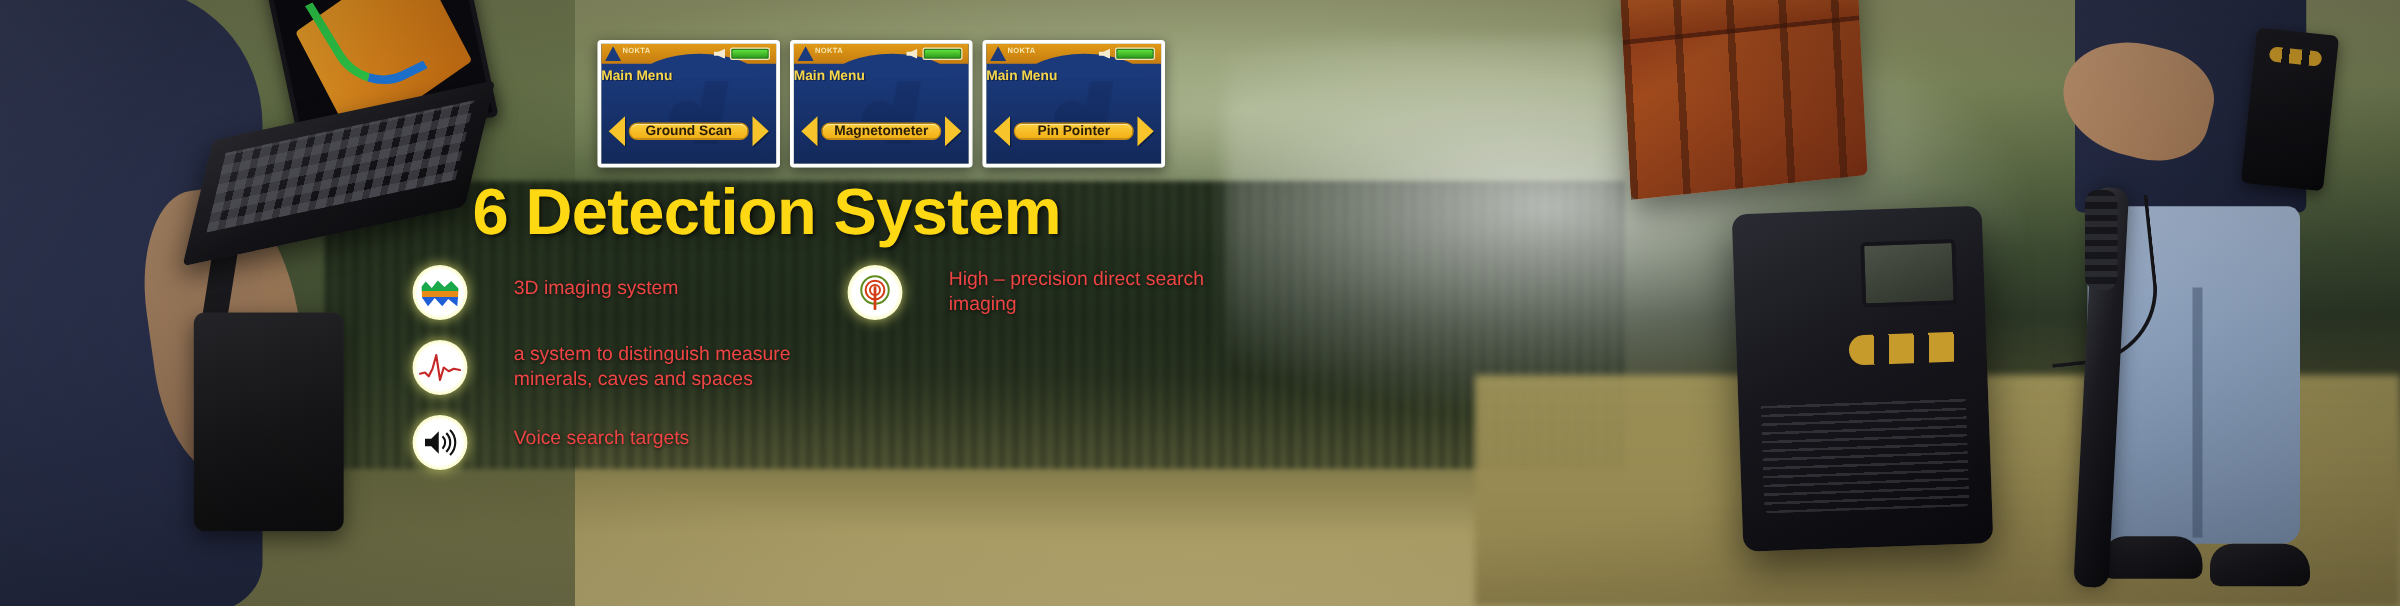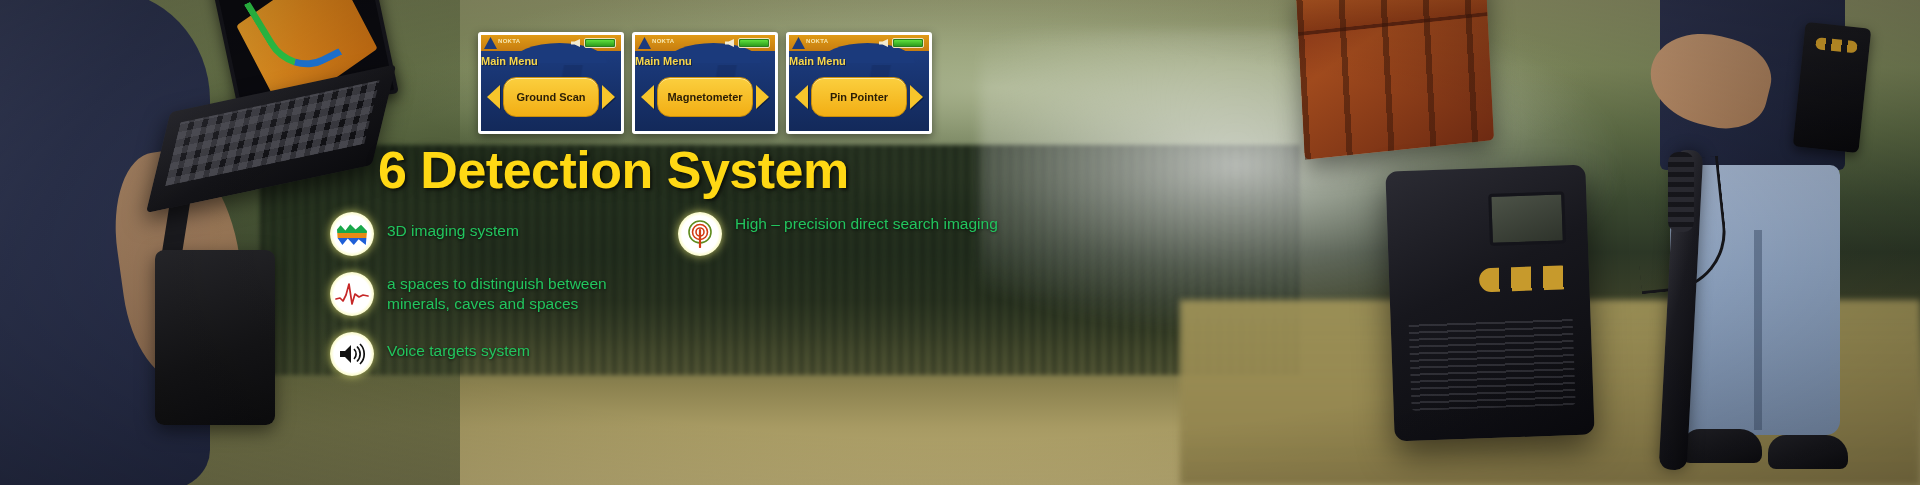--- a/index.html
+++ b/index.html
@@ -306,21 +306,21 @@
     border-top: 12px solid transparent;
     border-bottom: 12px solid transparent;
     flex: 0 0 auto;
     filter: drop-shadow(1px 1px 0 rgba(0,0,0,.35));
   }
   .menu-arrow.left  { border-right: 13px solid #f7c52b; }
   .menu-arrow.right { border-left: 13px solid #f7c52b; }
   .menu-pill {
     flex: 1 1 auto;
     margin: 0 3px;
-    height: 40px;
+    height: 14px;
     background: linear-gradient(180deg, #fbcf3e 0%, #f2ae14 100%);
     border: 1px solid #c98d0a;
     border-radius: 13px;
     display: flex; align-items: center; justify-content: center;
     font-size: 11px; font-weight: bold; color: #2a1d05;
     white-space: nowrap;
     box-shadow: inset 0 1px 0 rgba(255,255,255,.5);
   }
 
   
@@ -351,25 +351,26 @@
   .feat-icon {
     flex: 0 0 auto;
     width: 44px; height: 44px;
     border-radius: 50%;
     background: radial-gradient(circle at 50% 50%, #ffffff 0 58%, #fbfbc8 70%, #e8e85a 88%, #cfcf3a 100%);
     box-shadow: 0 0 10px rgba(240,240,120,.75);
     position: relative;
     overflow: hidden;
   }
   .feat-text {
-    color: #22c55e;
+    color: #ef4444;
     font-size: 15.5px;
     line-height: 1.28;
     padding-top: 9px;
     text-shadow: 0 1px 3px rgba(0,0,0,.7);
+    margin-left: 24px;
   }
   .feature.multiline .feat-text { padding-top: 2px; }
 
   
   .ico-terrain {
     position: absolute; left: 7px; top: 11px; width: 30px; height: 22px;
     background:
       linear-gradient(180deg, #19a84a 0 45%, transparent 45%),
       linear-gradient(180deg, transparent 45%, #e88a16 45% 66%, transparent 66%),
       linear-gradient(180deg, transparent 66%, #1e5fd8 66% 100%);
@@ -502,35 +503,35 @@
       </div>
 
       <div class="feature multiline">
         <div class="feat-icon">
           <div class="ico-wave">
             <svg viewBox="0 0 34 24">
               <polyline points="1,17 5,16 8,19 11,13 14,2 17,22 20,12 24,15 28,13 33,14" fill="none" stroke="#c62828" stroke-width="1.7" stroke-linejoin="round" stroke-linecap="round"></polyline>
             </svg>
           </div>
         </div>
-        <div class="feat-text">a spaces to distinguish between minerals, caves and spaces</div>
+        <div class="feat-text">a system to distinguish measure minerals, caves and spaces</div>
       </div>
 
       <div class="feature">
         <div class="feat-icon">
           <div class="ico-speaker">
             <svg viewBox="0 0 28 24">
               <path d="M2 9 H7 L13 3 V21 L7 15 H2 Z" fill="#111111"></path>
               <path d="M16 7 A7 7 0 0 1 16 17" fill="none" stroke="#111111" stroke-width="1.7"></path>
               <path d="M19 4.5 A10.5 10.5 0 0 1 19 19.5" fill="none" stroke="#111111" stroke-width="1.7"></path>
               <path d="M22 2 A14 14 0 0 1 22 22" fill="none" stroke="#111111" stroke-width="1.7"></path>
             </svg>
           </div>
         </div>
-        <div class="feat-text">Voice targets system</div>
+        <div class="feat-text">Voice search targets</div>
       </div>
 
     </div>
 
     <div class="feature-col col-right">
 
       <div class="feature multiline">
         <div class="feat-icon">
           <div class="ico-signal">
             <svg viewBox="0 0 28 28">

